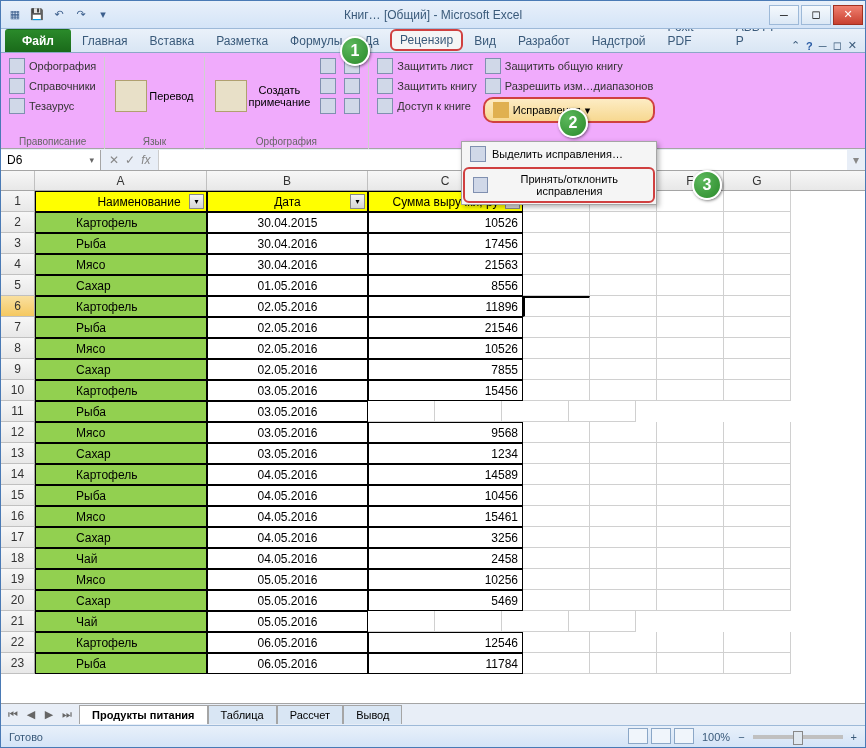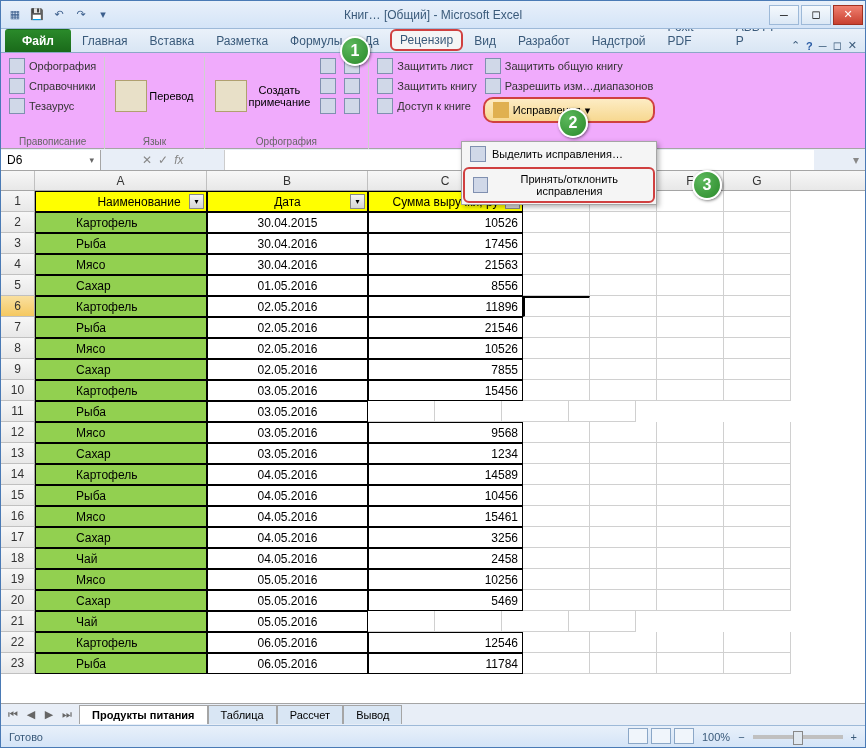--- a/index.html
+++ b/index.html
@@ -35,21 +35,21 @@
 .rbig span { font-size: 11px; text-align: center; }
 
 .track-btn { display: inline-flex; align-items: center; gap: 4px; background: linear-gradient(#fdecc4, #f7d890); border: 2px solid #d04040; border-radius: 10px; padding: 3px 8px; font-size: 11px; cursor: pointer; }
 .track-btn .ic { width: 16px; height: 16px; background: #e0b050; }
 
 .dropdown { position: absolute; top: 88px; left: 460px; background: #f5f5f5; border: 1px solid #a5a5a5; box-shadow: 2px 2px 5px rgba(0,0,0,0.3); z-index: 20; width: 196px; text-align: center; }
 .dd-item { display: flex; align-items: center; gap: 6px; padding: 4px 8px; font-size: 11px; cursor: pointer; }
 .dd-item .ic { width: 16px; height: 16px; background: #d0d8e8; border: 1px solid #8090b0; }
 .dd-item.highlight { border: 2.5px solid #d04040; border-radius: 6px; margin: 1px; }
 
-.namebox-row { height: 22px; background: #e8eef7; border-bottom: 1px solid #a5a5a5; display: flex; align-items: center; font-size: 12px; gap: 33px; }
+.namebox-row { height: 22px; background: #e8eef7; border-bottom: 1px solid #a5a5a5; display: flex; align-items: center; font-size: 12px; }
 .namebox { width: 100px; padding: 0 6px; border-right: 1px solid #a5a5a5; background: #fff; height: 20px; display: flex; align-items: center; }
 .namebox .arrow { margin-left: auto; font-size: 9px; color: #666; }
 .fx-icons { display: flex; gap: 6px; padding: 0 8px; color: #888; }
 .formula-bar { flex: 1; background: #fff; height: 20px; border-left: 1px solid #ccc; }
 
 .grid-area { flex: 1; overflow: hidden; position: relative; display: flex; flex-direction: column; }
 .col-headers { display: flex; height: 20px; background: linear-gradient(#f7f7f7, #e8e8e8); border-bottom: 1px solid #a5a5a5; font-size: 12px; }
 .corner { width: 34px; border-right: 1px solid #c0c0c0; background: linear-gradient(#f7f7f7, #e8e8e8); }
 .col-h { border-right: 1px solid #c0c0c0; text-align: center; line-height: 20px; color: #333; }
 .col-A { width: 172px; } .col-B { width: 161px; } .col-C { width: 155px; } .col-D { width: 67px; background: linear-gradient(#f9e0a0, #f5c860); } .col-E { width: 67px; } .col-F { width: 67px; } .col-G { width: 67px; }

